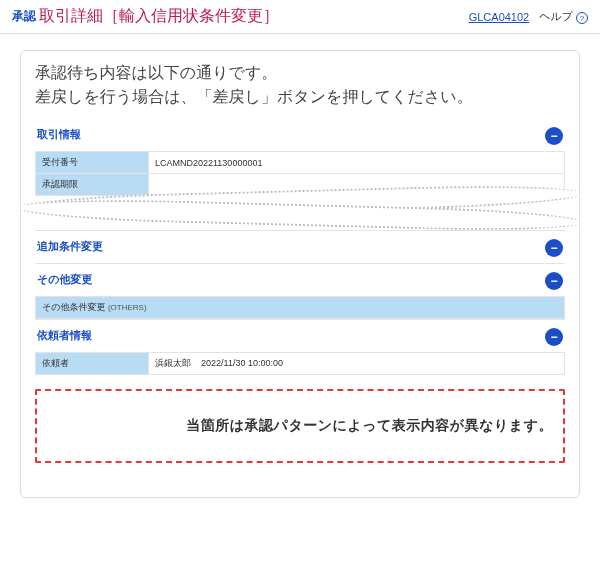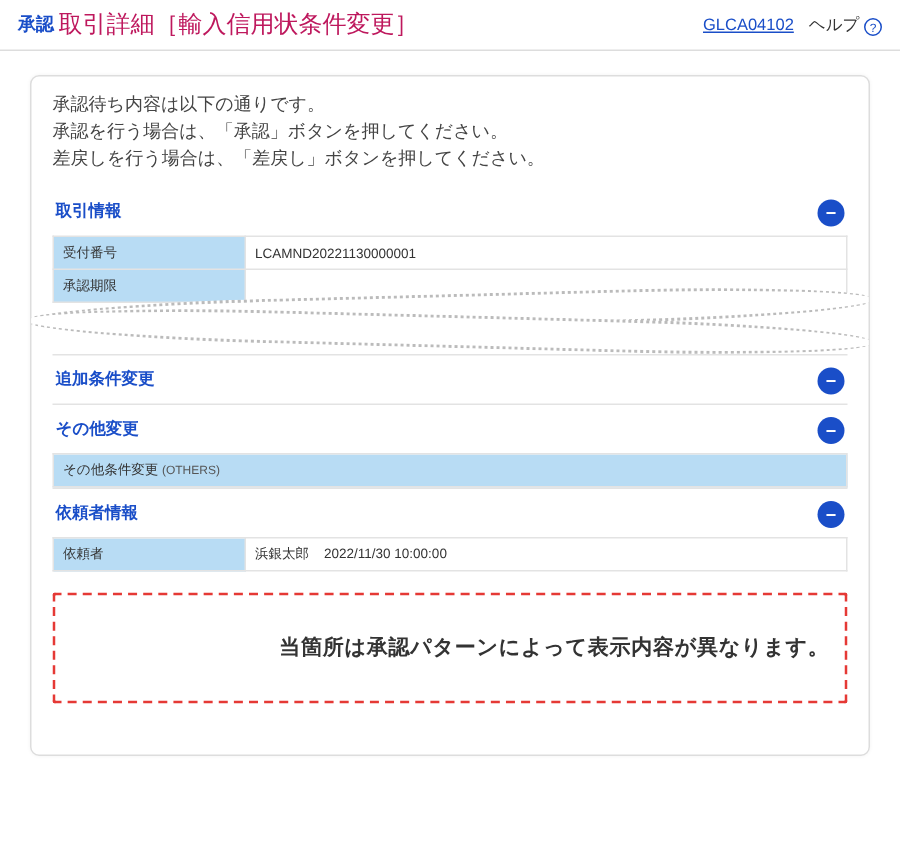--- a/index.html
+++ b/index.html
@@ -5,29 +5,29 @@
   * { box-sizing: border-box; margin: 0; padding: 0; }
   body { font-family: "Meiryo","Hiragino Kaku Gothic Pro",sans-serif; font-size: 11px; color: #333; background: #fff; width: 600px; }
   .header { display: flex; align-items: center; padding: 6px 12px; border-bottom: 1px solid #ddd; }
   .header-title { color: #1a4ec8; font-weight: bold; font-size: 12px; }
   .header-sub { color: #be185d; margin-left: 3px; font-size: 16px; }
   .header-spacer { flex: 1; }
   .header-code { color: #1a4ec8; font-size: 11px; margin-right: 10px; text-decoration: underline; }
   .header-help { color: #333; font-size: 11px; display: flex; align-items: flex-end; gap: 3px; }
   .help-q { display:inline-flex; width:12px; height:12px; border:1px solid #1a4ec8; border-radius:50%; align-items:center; justify-content:center; font-size:8px; color:#1a4ec8; }
   .card { border:1px solid #ddd; border-radius:6px; margin:16px 20px; padding:10px 14px 18px; box-shadow:0 0 3px rgba(0,0,0,.05); position:relative; overflow:hidden; }
-  .instructions { font-size:12px; color:#444; line-height:1.5; margin-bottom:10px;font-family:Liberation Mono, monospace; }
+  .instructions { font-size:16px; color:#444; line-height:1.5; margin-bottom:10px; }
   .section-head { display:flex; align-items:flex-start; border-top:1px solid #e3e3e3; padding:8px 2px 6px; }
   .section-head.first { border-top:none; }
   .section-title { color:#1a4ec8; font-weight:bold; font-size:11px; }
   .sh-spacer { flex:1; }
   .collapse-btn { width:18px; height:18px; border-radius:50%; background:#1a4ec8; color:#fff; display:flex; align-items:center; justify-content:center; font-weight:bold; font-size:12px; line-height:1; }
   table.info { width:100%; border-collapse:collapse; font-size:9px; }
   table.info td { border:1px solid #e3e3e3; padding:4px 6px; }
-  td.lbl { background:#b8dcf4; width:128px; color:#333; }
+  td.lbl { background:#b8dcf4; width:113px; color:#333; }
   td.subhead { background:#b8dcf4; color:#333; font-size:9px;margin-left:20px; }
   .sub-small { font-size:8px; color:#555; }
   .torn { position:relative; height:30px; margin:0 -14px 4px; }
   .torn::before, .torn::after {
     content:""; position:absolute; left:-4px; right:-4px; height:18px;
     border-top:2px dotted #bbb; border-bottom:2px dotted #bbb; background:#fff;
     border-radius:60% 60% 60% 60% / 100% 100% 100% 100%;
   }
   .torn::before { top:-6px; transform:rotate(-1.5deg); }
   .torn::after  { top:8px;  transform:rotate(1.5deg); z-index:2; }
@@ -45,21 +45,20 @@
   <span class="header-help">
     <span>ヘルプ</span>
     <span class="help-q">?</span>
   </span>
 </div>
 
 <div class="card">
 
   <div class="instructions">
     <div>承認待ち内容は以下の通りです。</div>
-    <div>承認を行う場合は、「承認」ボタンを押してください。</div>
     <div>差戻しを行う場合は、「差戻し」ボタンを押してください。</div>
   </div>
 
   <div class="section-head first">
     <span class="section-title">取引情報</span>
     <span class="sh-spacer"></span>
     <span class="collapse-btn">−</span>
   </div>
   <table class="info">
     <tbody>

